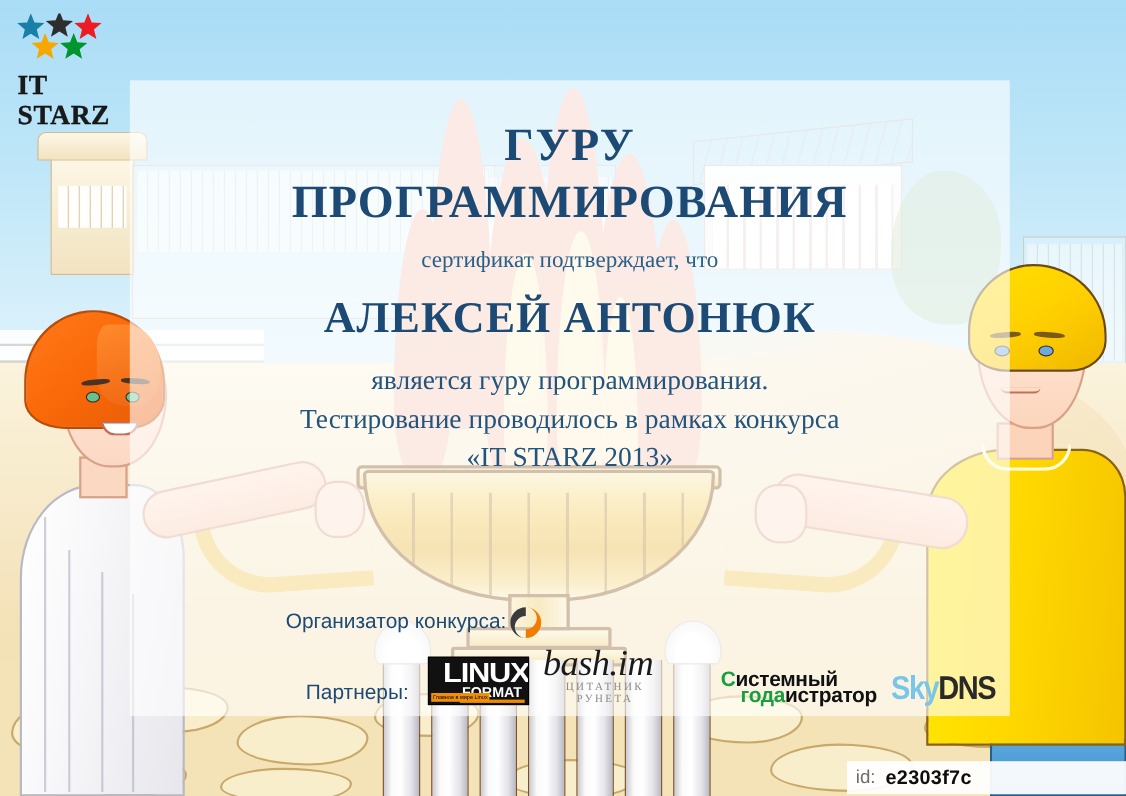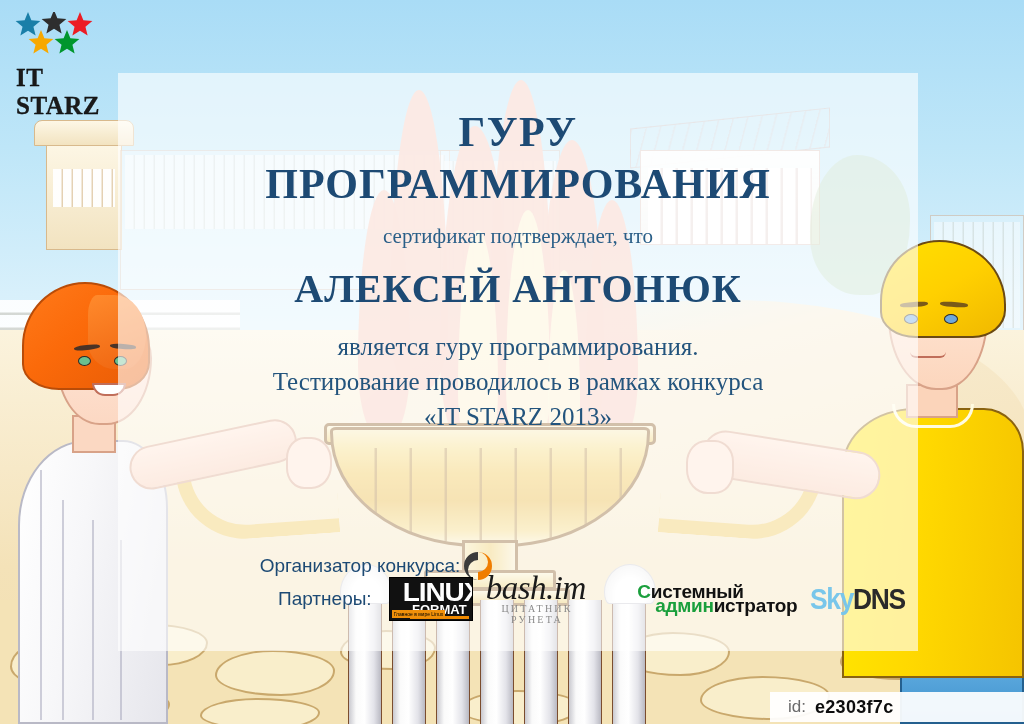--- a/index.html
+++ b/index.html
@@ -298,22 +298,22 @@
   }
   .ideco-logo { display:flex; align-items:center; gap:9px; }
   .ideco-mark { width:36px; height:36px; position:relative; }
   .ideco-text {
     font-family:"Liberation Sans", sans-serif; font-weight:bold;
     font-size:35px; color:#17171a; letter-spacing:-0.5px; line-height:1;
   }
 
   
   .part-row {
-    position:absolute; left:118px; top:572px; width:800px;
-    display:flex; align-items:center; gap:13px; padding-left:160px;
+    position:absolute; left:118px; top:588px; width:800px;
+    display:flex; align-items:flex-end; gap:13px; padding-left:160px;
   }
   .part-label {
     font-family:"Liberation Sans", sans-serif; font-size:19px; color:#1d4a74;
     margin-right:4px;
   }
   
   .lf {
     width:104px; height:44px; background:#111; position:relative;
     border:1px solid #000; overflow:hidden;
   }
@@ -376,21 +376,21 @@
   .date {
     position:absolute; left:330px; top:690px; width:360px; text-align:center;
     font-family:"Liberation Sans", sans-serif; font-size:17px; color:#3c3c3c;
   }
 
   
   .id-badge {
     position:absolute; right:0px; top:692px; height:30px;
     background:rgba(255,255,255,0.93);
     display:flex; align-items:center; gap:9px;
-    padding:0 14px 0 18px; min-width:254px;
+    padding:0 14px 0 8px; min-width:254px;
     font-family:"Liberation Sans", sans-serif;
   }
   .id-label { font-size:17px; color:#6b6b6b; }
   .id-value { font-size:18px; color:#0d0d0d; font-weight:bold; letter-spacing:0.3px; }
 </style>
 </head>
 <body>
 
 <div id="cert">
 
@@ -544,21 +544,21 @@
       <div class="lf-tag">Главное в мире Linux</div>
     </div>
 
     <div class="bash">
       <div class="bash-main">bash.im</div>
       <div class="bash-sub">ЦИТАТНИК РУНЕТА</div>
     </div>
 
     <div class="sa">
       <div class="sa-1"><span class="green">С</span><span>истемный</span></div>
-      <div class="sa-2"><span class="green">админ</span><span>истратор</span></div>
+      <div class="sa-2"><span class="green">года</span><span>истратор</span></div>
     </div>
 
     <div class="sky-dns"><span class="sky-blue">Sky</span><span class="dns-dark">DNS</span></div>
   </div>
 
 
   <div class="id-badge">
     <span class="id-label">id:</span>
     <span class="id-value">e2303f7c</span>
   </div>

